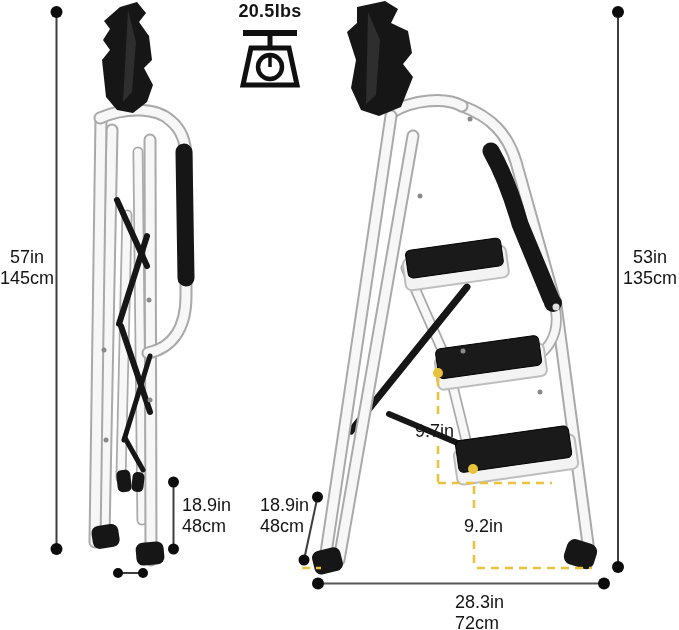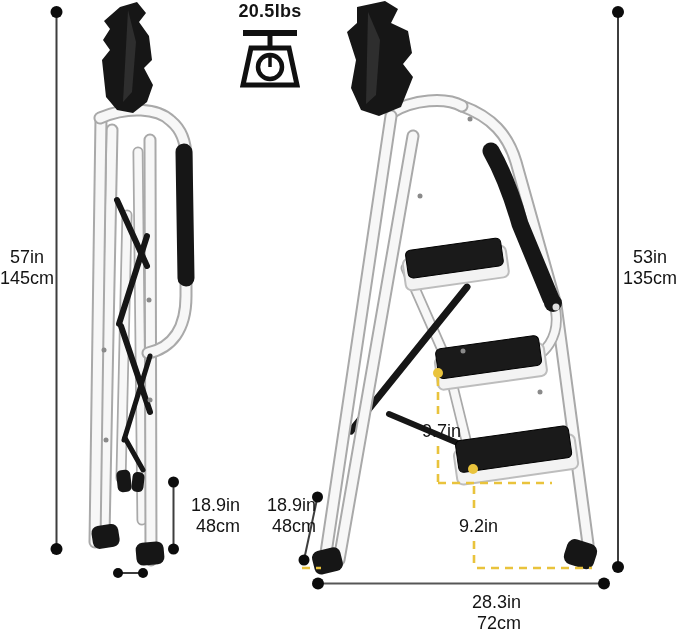--- a/index.html
+++ b/index.html
@@ -6,21 +6,21 @@
     --bg:#ffffff; --ink:#141414; --dim:#3d3d3d; --accent:#e9c33c;
     --lblack:#161616; --tube:#f7f7f7; --tubeline:#a9a9a9;
   }
   html,body{margin:0;padding:0;background:#fff;}
   #canvas{
     position:relative; width:679px; height:630px; background:var(--bg);
     font-family:"Liberation Sans", sans-serif; color:var(--ink); overflow:hidden;
   }
   #scene{position:absolute;left:0;top:0;}
   .label{position:absolute; font-size:18px; line-height:21px; color:var(--ink); white-space:nowrap;}
-  .label.center{text-align:right;}
+  .label.center{text-align:left;}
   .label.right{text-align:center;}
   .weight{position:absolute; left:210px; top:1px; width:120px; text-align:center;
           font-size:18px; font-weight:bold; letter-spacing:.3px;}
   .scale-icon{position:absolute; left:238px; top:28px;}
   
   .tube-o{fill:none; stroke:var(--tubeline); stroke-width:13; stroke-linecap:round; stroke-linejoin:round;}
   .tube-i{fill:none; stroke:var(--tube); stroke-width:9; stroke-linecap:round; stroke-linejoin:round;}
   .tube-o.thin{stroke-width:11;} .tube-i.thin{stroke-width:7.5;}
   .blk{fill:var(--lblack); stroke:none;}
   .brace{fill:none; stroke:var(--lblack); stroke-linecap:round;}
@@ -212,17 +212,17 @@
 
   <div class="label center" style="left:455px; top:592px; width:66px;">
     <div>28.3in</div>
     <div>72cm</div>
   </div>
 
   <div class="label center" style="left:415px; top:421px; width:46px;">
     <div>9.7in</div>
   </div>
 
-  <div class="label center" style="left:452px; top:516px; width:46px;">
+  <div class="label center" style="left:464px; top:516px; width:46px;">
     <div>9.2in</div>
   </div>
 
 </div>
 
 </body></html>

